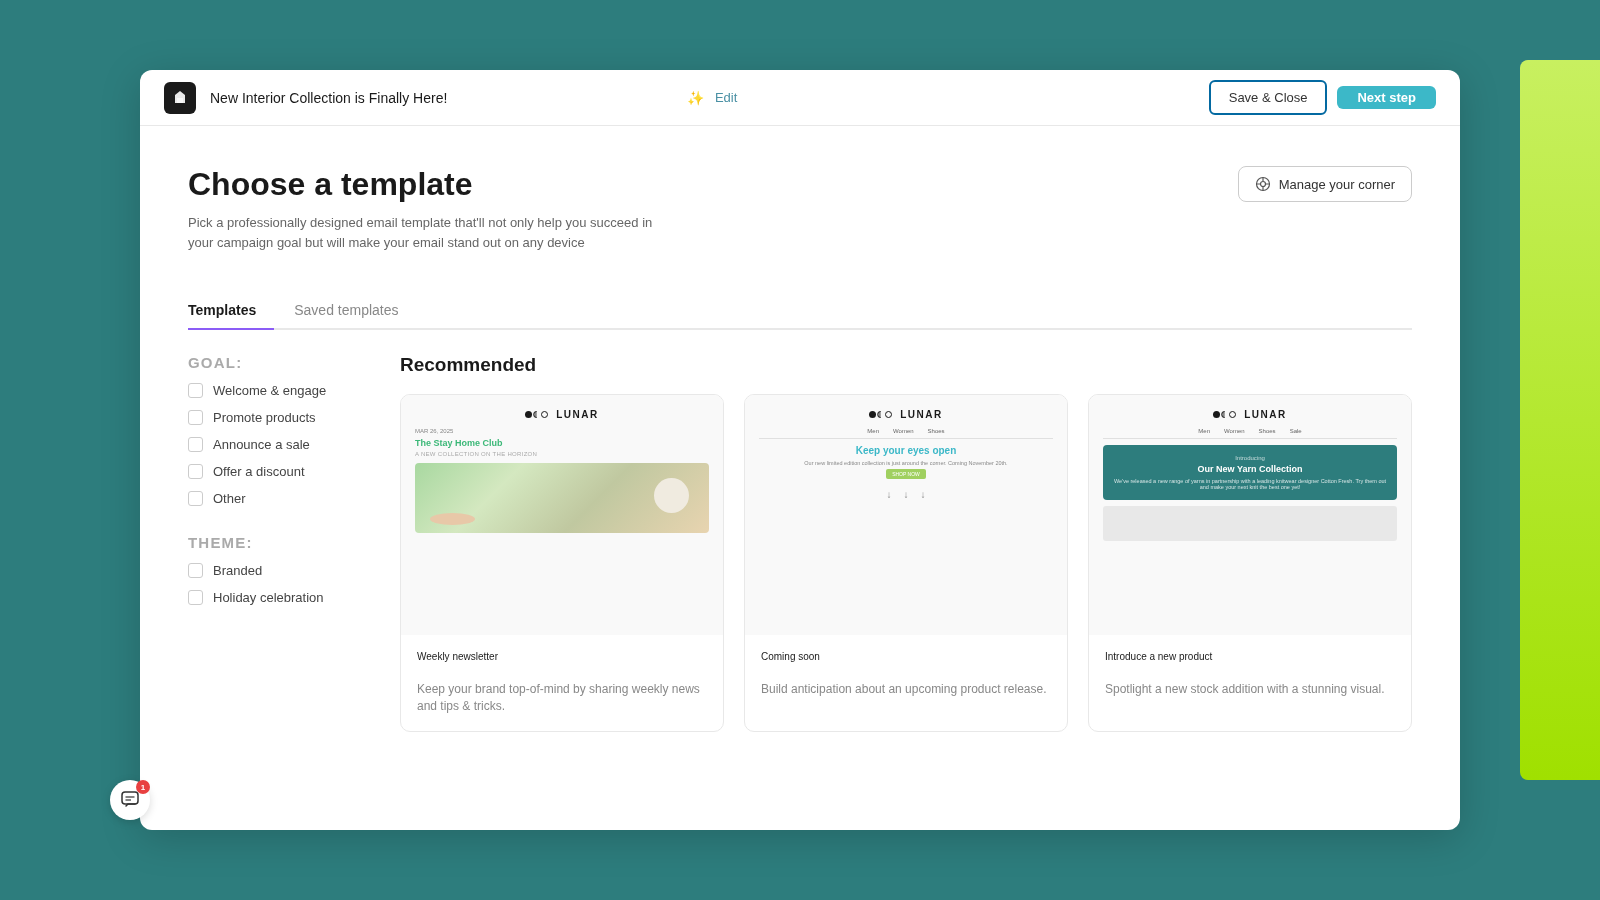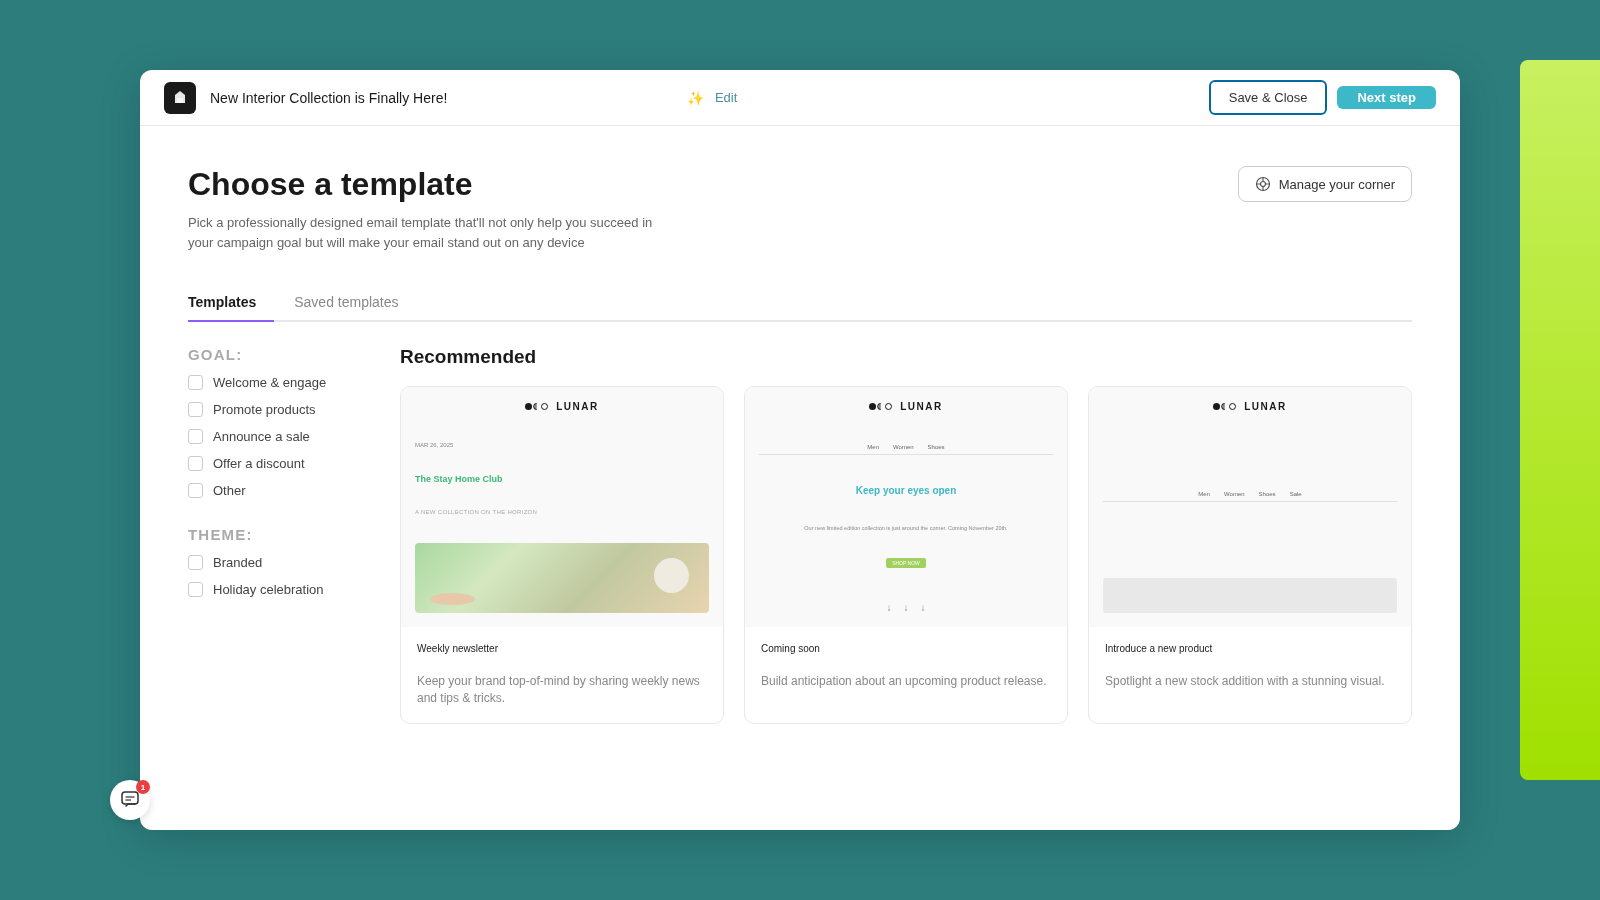--- a/index.html
+++ b/index.html
@@ -117,21 +117,21 @@
     .main {
       flex: 1;
       overflow-y: auto;
       padding: 40px 48px 32px 48px;
     }
 
     .page-header {
       display: flex;
       align-items: flex-start;
       justify-content: space-between;
-      margin-bottom: 32px;
+      margin-bottom: 40px;
     }
     .page-title {
       font-size: 32px;
       font-weight: 700;
       color: #1a1a1a;
       margin-bottom: 10px;
     }
     .page-desc {
       font-size: 13px;
       color: #666;
@@ -257,21 +257,20 @@
     }
 
     
     .email-preview {
       width: 100%;
       height: 100%;
       padding: 14px;
       display: flex;
       flex-direction: column;
       font-size: 7px;
-      justify-content: space-between;
     }
     .ep-logo {
       display: flex;
       align-items: center;
       justify-content: center;
       margin-bottom: 8px;
     }
     .ep-logo-lunar {
       font-size: 11px;
       font-weight: 700;
@@ -573,20 +572,25 @@
                       </div>
                       <span style="margin-left:4px;font-size:10px;font-weight:700;letter-spacing:0.15em;">LUNAR</span>
                     </div>
                   </div>
                   <div class="ep-nav">
                     <span class="ep-nav-item">Men</span>
                     <span class="ep-nav-item">Women</span>
                     <span class="ep-nav-item">Shoes</span>
                     <span class="ep-nav-item">Sale</span>
                   </div>
+                  <div class="ep-teal-block">
+                    <div class="ep-intro" style="color:rgba(255,255,255,0.7);text-align:center;font-size:6px;margin-bottom:3px;">Introducing</div>
+                    <div class="ep-product-title">Our New Yarn Collection</div>
+                    <div class="ep-product-desc">We've released a new range of yarns in partnership with a leading knitwear designer Cotton Fresh. Try them out and make your next knit the best one yet!</div>
+                  </div>
                   <div class="ep-img-product"></div>
                 </div>
               </div>
               <div class="card-info">
                 <div class="card-title">Introduce a new product</div>
                 <div class="card-desc">Spotlight a new stock addition with a stunning visual.</div>
               </div>
             </div>
 
           </div>

